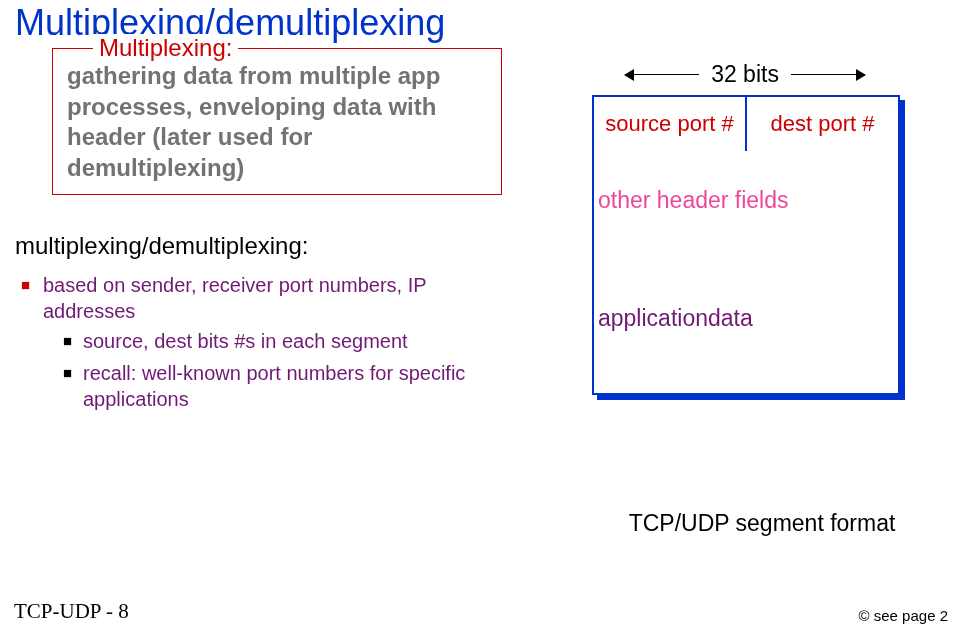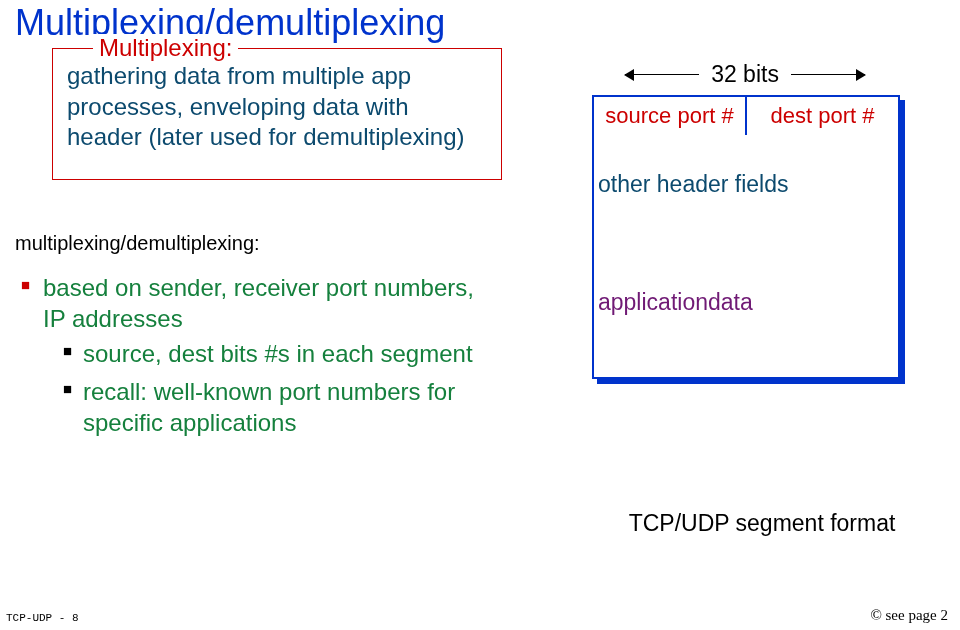--- a/index.html
+++ b/index.html
@@ -17,53 +17,54 @@
       font-size: 36px;
       color: #0033cc;
       font-weight: normal;
     }
     .mux-box {
       position: absolute;
       top: 48px;
       left: 52px;
       width: 450px;
       border: 1.5px solid #cc0000;
-      padding: 12px 14px 26px 14px;
+      padding: 12px 14px 10px 14px;
     }
     .mux-legend {
       position: absolute;
       top: -15px;
       left: 40px;
       background: #fff;
       padding: 0 6px;
       color: #cc0000;
       font-size: 24px;
     }
     .mux-body {
       font-size: 24px;
-      color: #0c4a6e;
+      color: #737373;
       line-height: 1.28;
+      font-weight: bold;
     }
     .md-heading {
       position: absolute;
       top: 232px;
       left: 15px;
-      font-size: 20px;
+      font-size: 24px;
       color: #000;
     }
     .bullet-list {
       position: absolute;
       top: 272px;
       left: 15px;
       width: 470px;
       list-style: none;
     }
     .bullet-list li {
-      font-size: 24px;
-      color: #15803d;
+      font-size: 20px;
+      color: #701a75;
       line-height: 1.3;
       margin-bottom: 6px;
       position: relative;
       padding-left: 28px;
     }
     .bullet-list > li::before {
       content: "■";
       position: absolute;
       left: 6px;
       top: 3px;
@@ -148,27 +149,27 @@
       right: -5px;
       bottom: -5px;
       background: #0033cc;
       z-index: -1;
     }
     .port-cell {
       flex: 1;
       text-align: center;
       font-size: 22px;
       color: #cc0000;
-      padding: 6px 2px;
+      padding: 14px 2px;
     }
     .port-cell.left { border-right: 2px solid #0033cc; }
     .other-fields {
       text-align: center;
       font-size: 23px;
-      color: #0c4a6e;
+      color: #ec4899;
       padding: 36px 4px 50px 4px;
       border-top: none;
       margin-top: -2px;
     }
     .app-data {
       text-align: left;
       font-size: 23px;
       color: #701a75;
       padding: 40px 4px 60px 4px;
       border-top: none;
@@ -180,30 +181,30 @@
       top: 510px;
       left: 612px;
       width: 300px;
       text-align: center;
       font-size: 23px;
       color: #000;
     }
     .footer-left {
       position: absolute;
       bottom: 6px;
-      left: 6px;
-      font-family: Liberation Mono, monospace;
-      font-size: 11px;
+      left: 14px;
+      font-family: Liberation Serif, serif;
+      font-size: 21px;
       color: #000;
     }
     .footer-right {
       position: absolute;
       bottom: 6px;
       right: 12px;
-      font-family: Liberation Serif, serif;
+      font-family: Liberation Sans, sans-serif;
       font-size: 15px;
       color: #000;
     }
   </style>
 </head>
 <body>
 
 <h1 class="slide-title">Multiplexing/demultiplexing</h1>
 
 <div class="mux-box">

